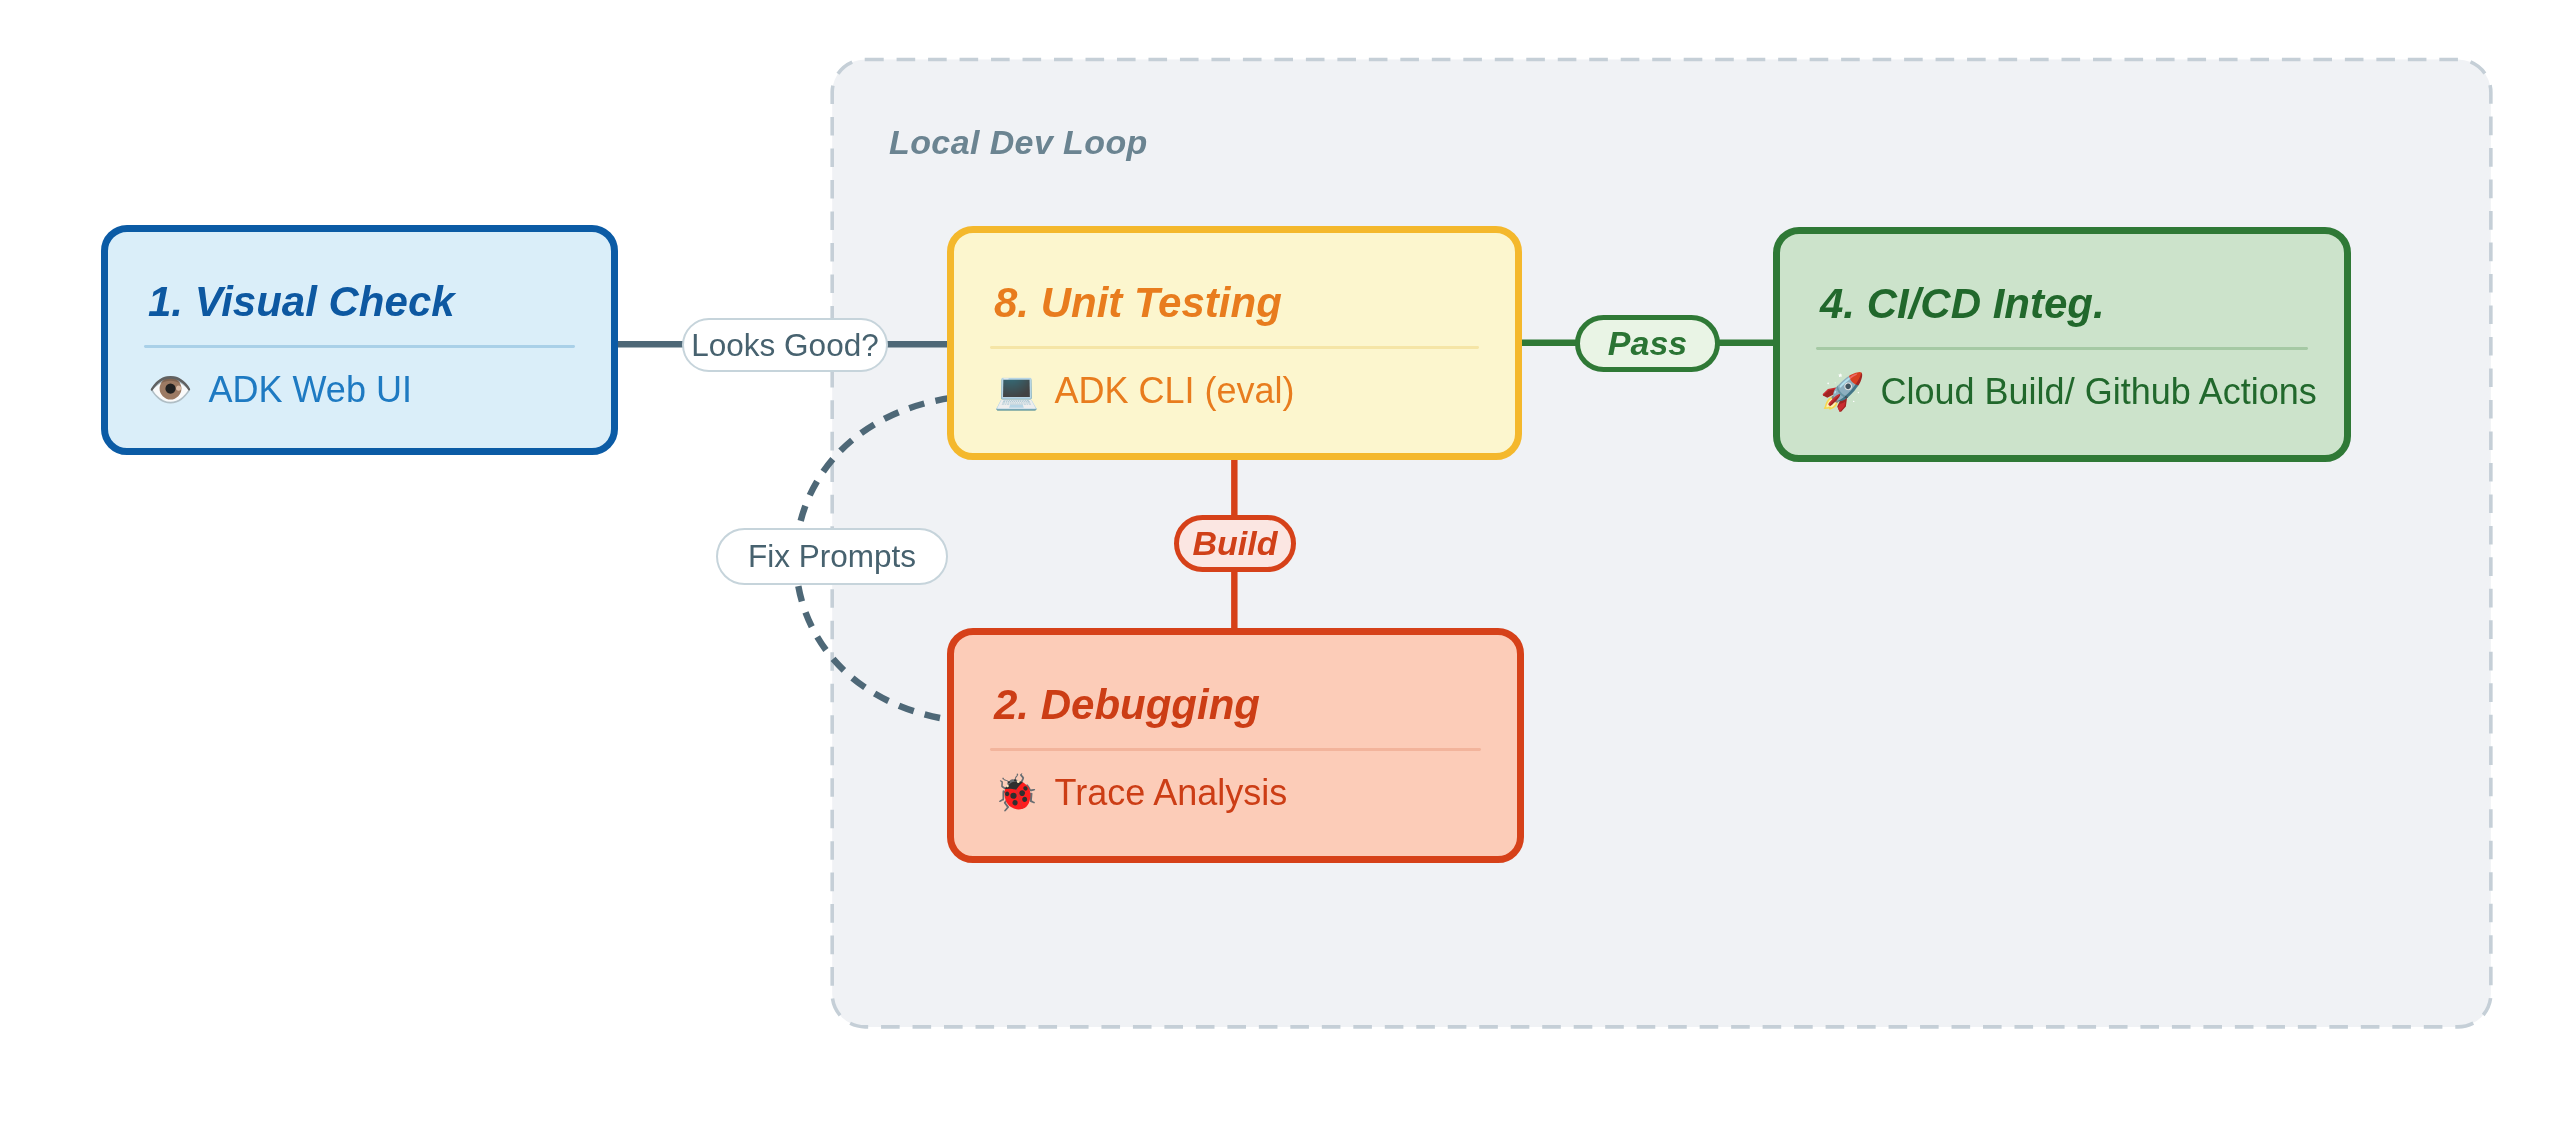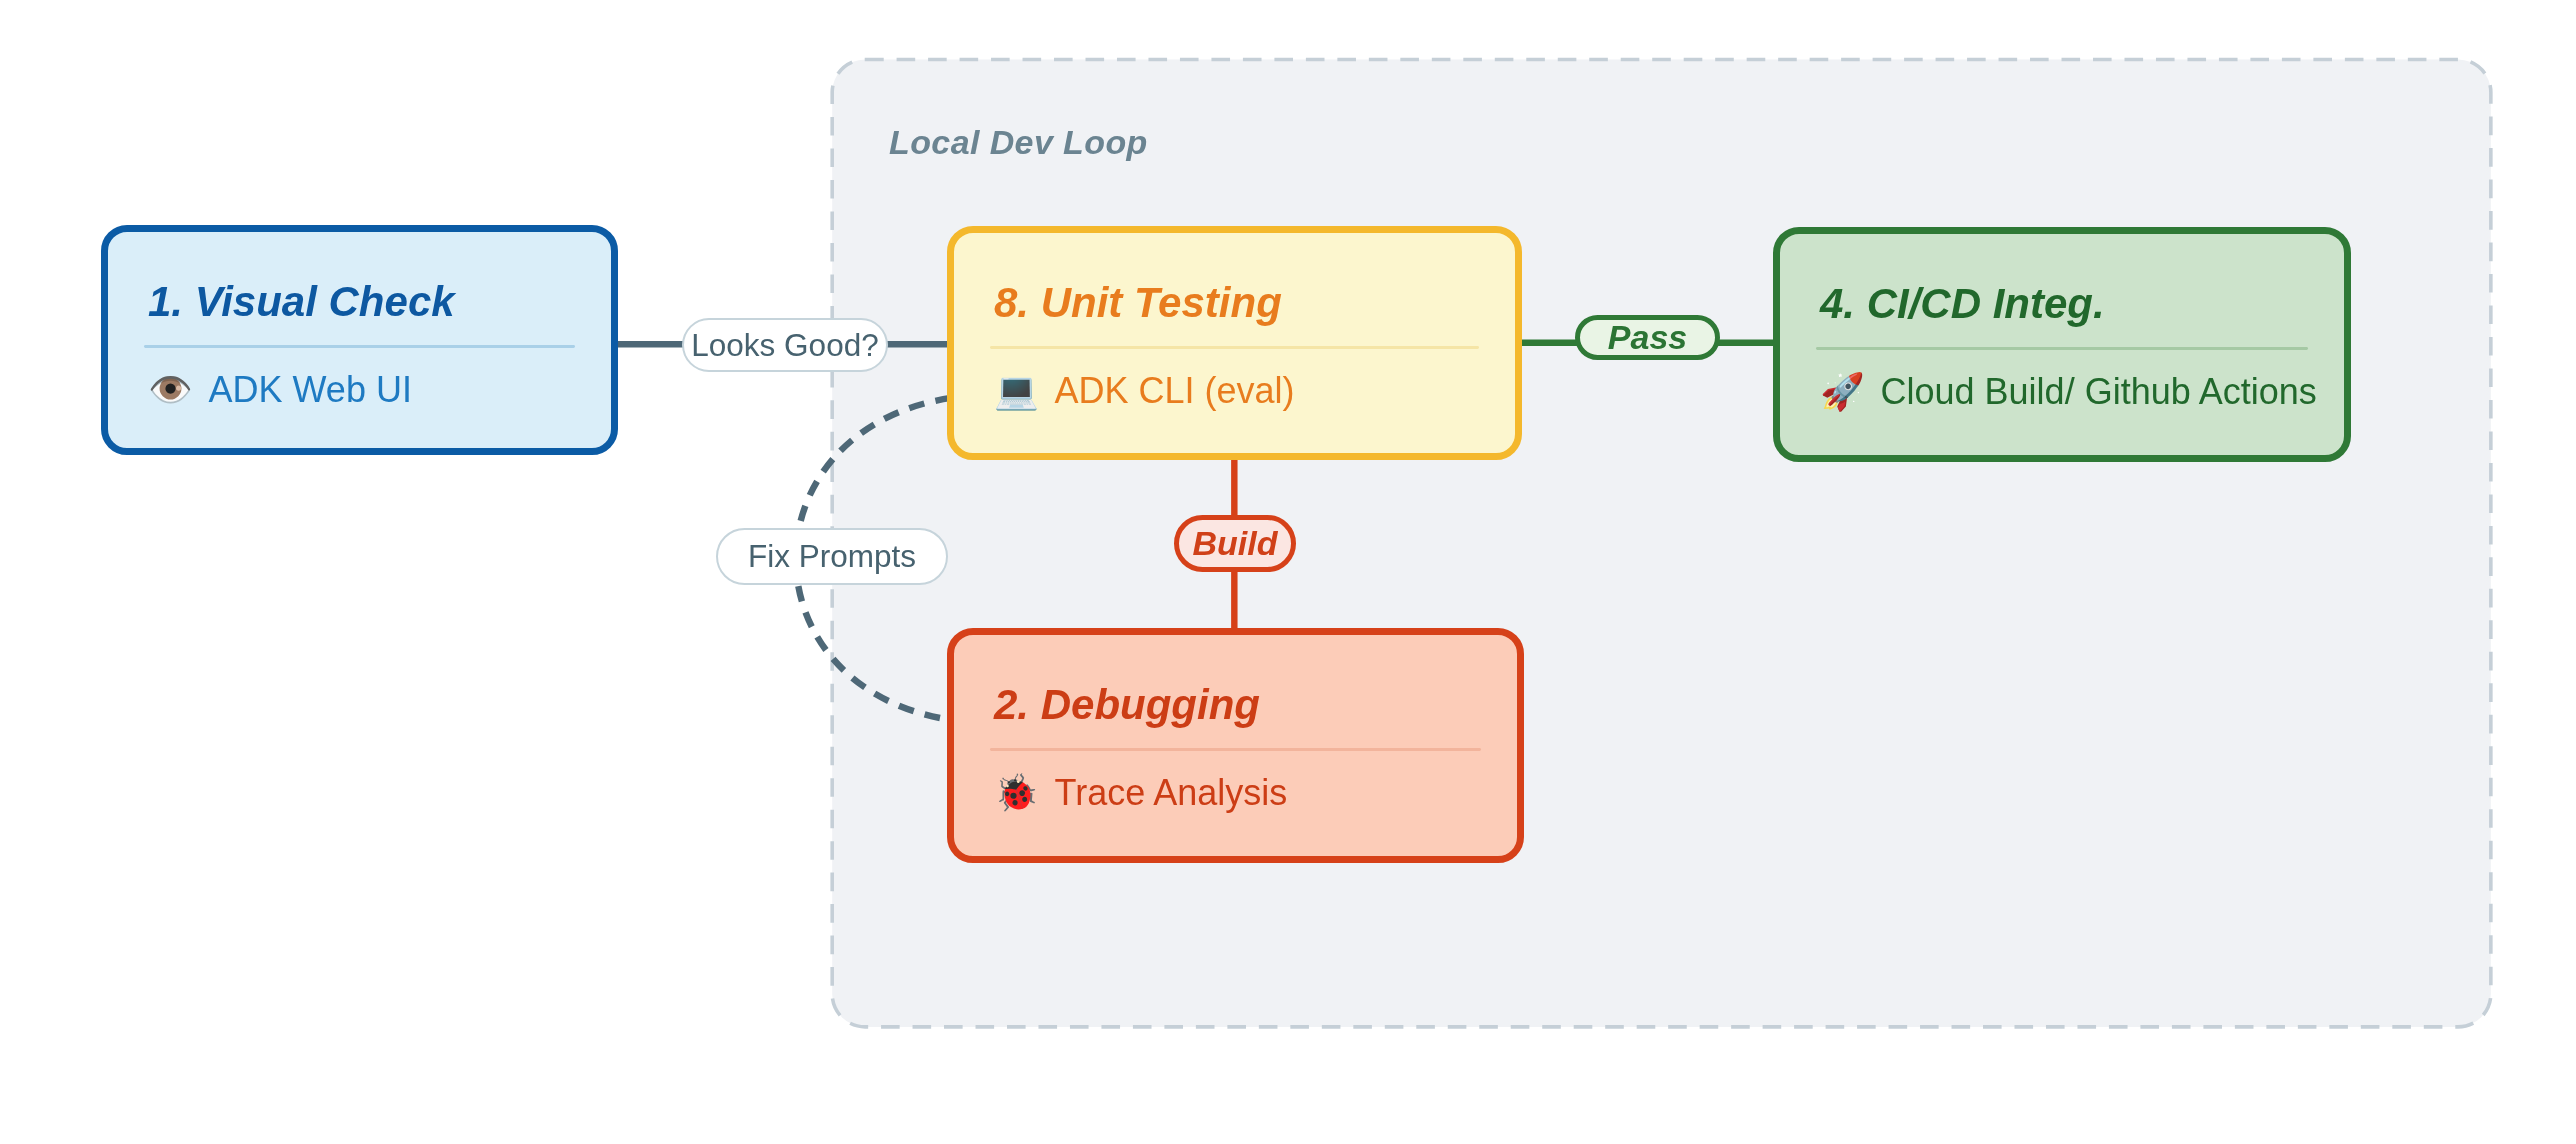--- a/index.html
+++ b/index.html
@@ -67,21 +67,21 @@
   .pill-pass{
     background:#E9F4E5;border:5.7px solid #2F7936;color:#2B7434;
     font-size:34px;font-weight:700;font-style:italic;
   }
   .pill-fail{
     background:#FBE6E2;border:5.7px solid #D64119;color:#D04018;
     font-size:34px;font-weight:700;font-style:italic;
   }
   .pill-looks-good{left:682px;top:318px;width:206px;height:54px;}
   .pill-fix-prompts{left:716px;top:528px;width:232px;height:57px;}
-  .pill-pass-pos{left:1575px;top:315px;width:145px;height:45px;}
+  .pill-pass-pos{left:1575px;top:315px;width:145px;height:57px;}
   .pill-fail-pos{left:1174px;top:515px;width:122px;height:57px;}
 </style>
 </head>
 <body>
 
 <div class="canvas">
 
   <svg class="layer" width="2576" height="1145" viewBox="0 0 3600 1600">
     <rect x="1163" y="83" width="2318" height="1352" rx="46" fill="#F0F2F5" stroke="#C5CFD7" stroke-width="5" stroke-dasharray="26 18"></rect>
     <path d="M 846 481 H 1330" stroke="#4E6877" stroke-width="9" fill="none"></path>

